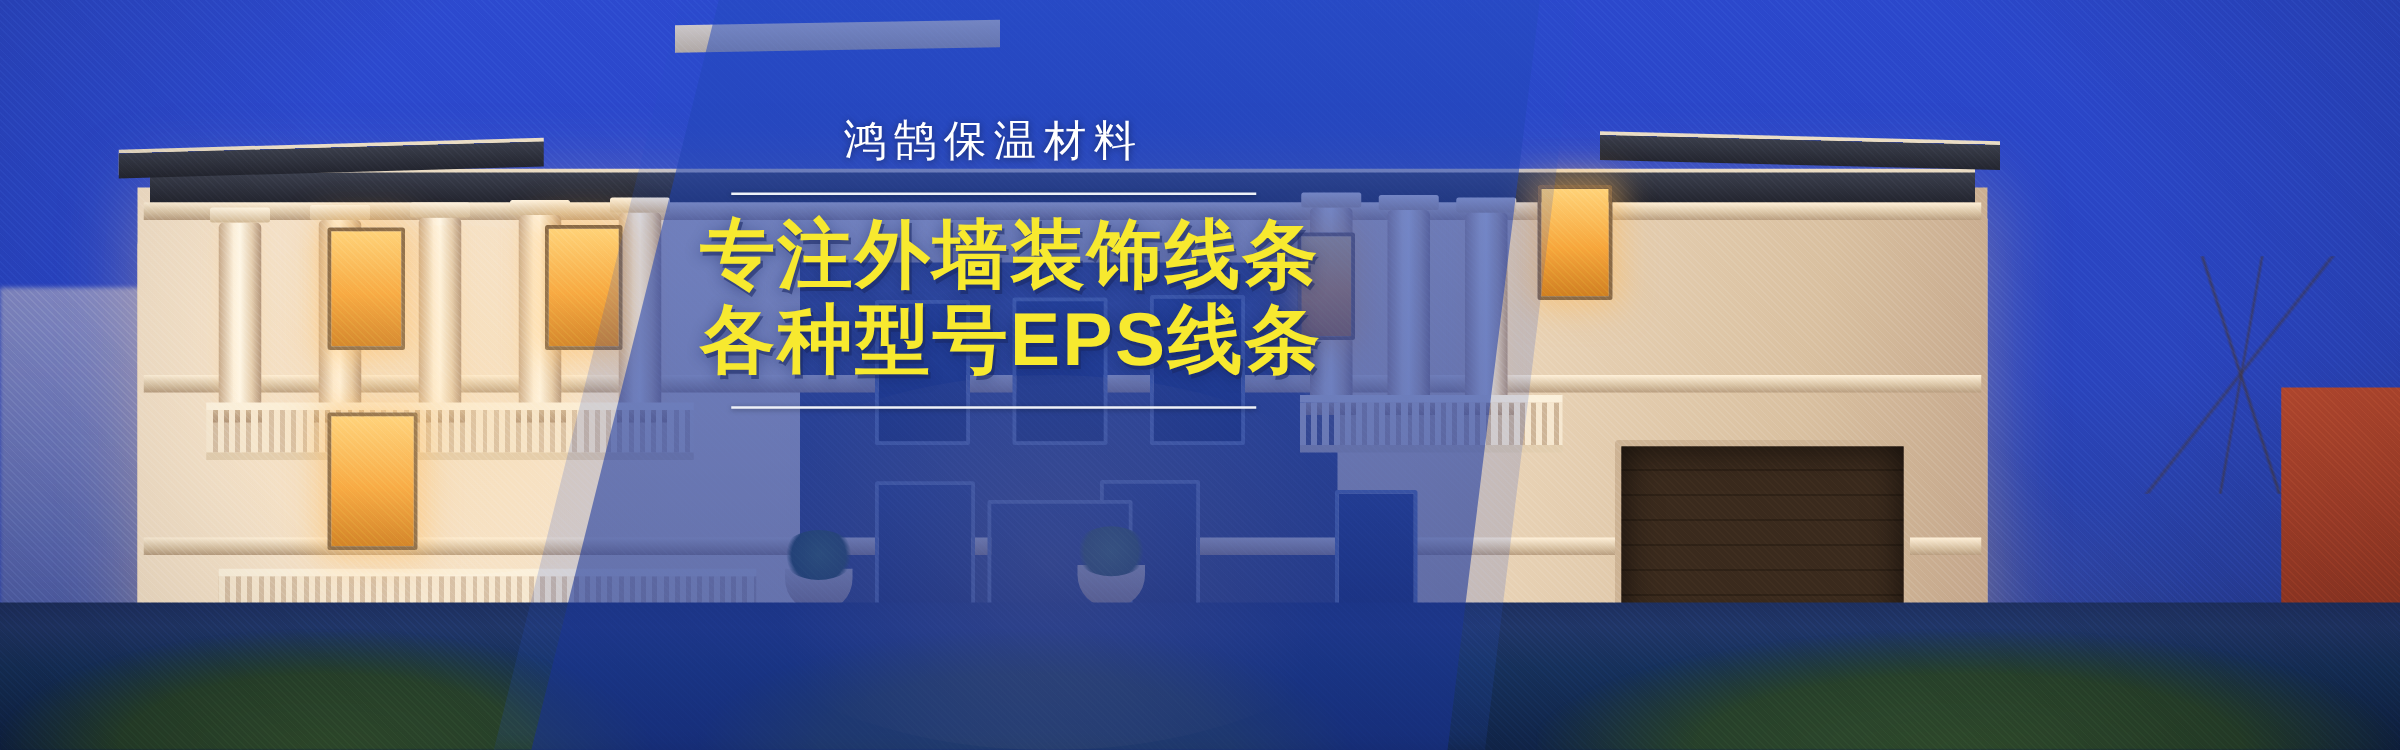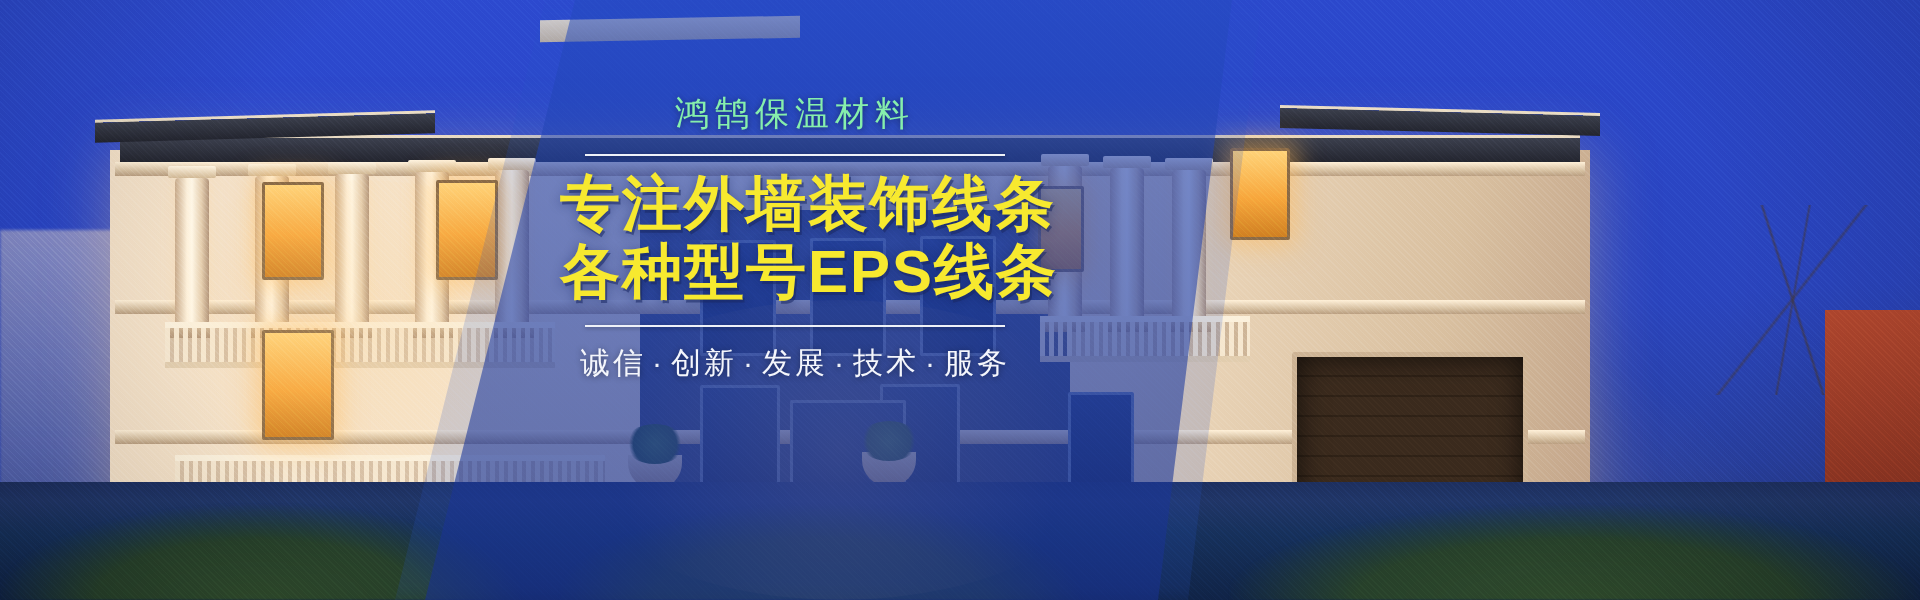--- a/index.html
+++ b/index.html
@@ -187,21 +187,21 @@
 
   
   .content{
     position:absolute;
     left:560px;top:95px;width:470px;
     text-align:center;
   }
   .brand{
     font-size:34px;
     letter-spacing:6px;
-    color:#86efac;
+    color:#ffffff;
     font-weight:400;
     line-height:1.1;
     text-shadow:0 1px 6px rgba(0,0,0,.45);
     white-space:nowrap;
   }
   .rule{
     height:2px;
     background:#eef1f8;
     margin:22px auto 0 auto;
     width:420px;
@@ -347,17 +347,16 @@
 
     <div class="rule"></div>
 
     <div class="headline">
       <span class="hl">专注外墙装饰线条</span>
       <span class="hl">各种型号EPS线条</span>
     </div>
 
     <div class="rule bottom"></div>
 
-    <div class="tagline"><span>诚信</span><span class="sep">·</span><span>创新</span><span class="sep">·</span><span>发展</span><span class="sep">·</span><span>技术</span><span class="sep">·</span><span>服务</span></div>
 
   </div>
 
 </div>
 
 </body></html>

